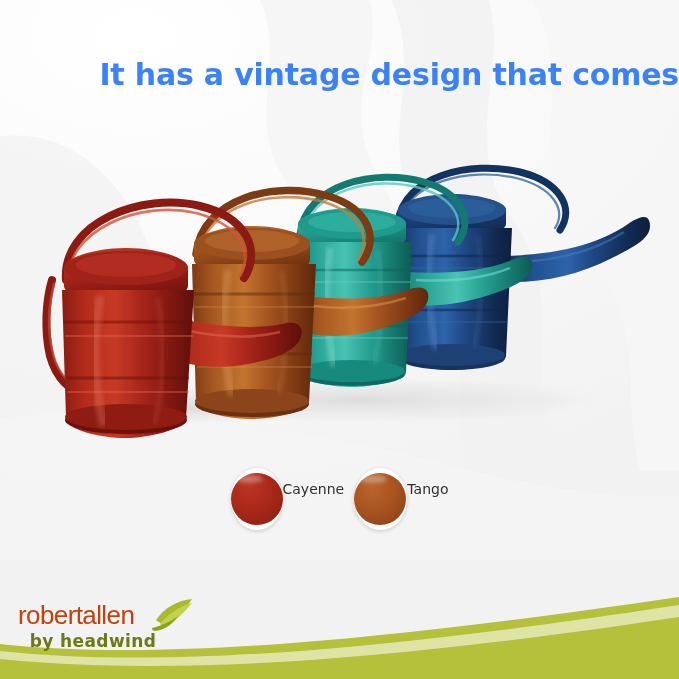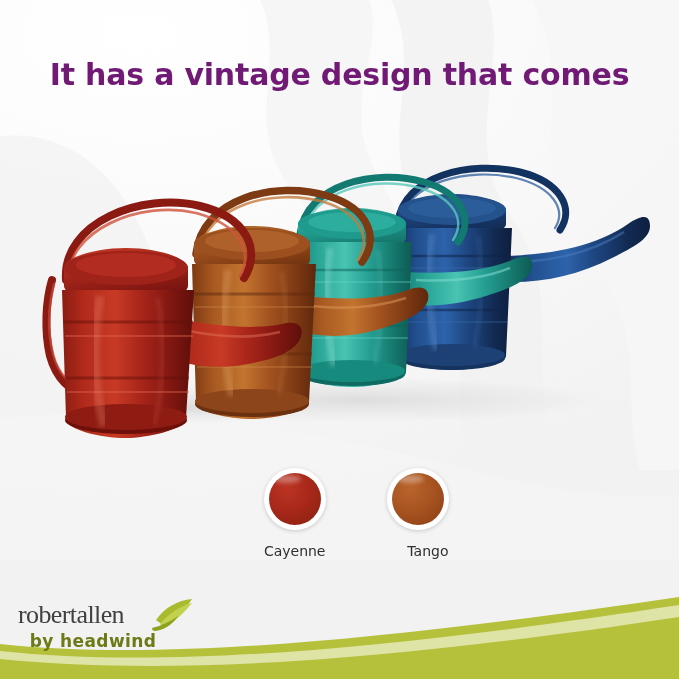--- a/index.html
+++ b/index.html
@@ -13,39 +13,39 @@
   
   .bg-base{position:absolute;inset:0;
     background:
       radial-gradient(120% 70% at 20% 5%, #ffffff 0%, #fafafa 45%, #f2f2f2 100%);
   }
   .bg-waves{position:absolute;inset:0;}
 
   
   .headline{
     position:absolute;left:0;right:0;top:56px;
-    text-align:center;
+    text-align:right;
     font-size:30px;line-height:1.26;
     font-weight:700;
     letter-spacing:-0.2px;
-    color:#701a75;
+    color:#3b82f6;
     font-family:"DejaVu Sans", sans-serif;
   }
   .headline .l2{display:block;}
 
   
   .photo{position:absolute;left:0;top:150px;width:679px;height:300px;}
 
   
   .swatches{
     position:absolute;left:0;right:0;top:468px;
     display:flex;justify-content:center;align-items:flex-start;
     gap:28px;
   }
-  .swatch{width:95px;display:flex;flex-direction:column;align-items:flex-end;}
+  .swatch{width:95px;display:flex;flex-direction:row;align-items:flex-start;}
   .swatch-disc{
     width:62px;height:62px;border-radius:50%;
     background:#fff;
     box-shadow:0 1px 4px rgba(0,0,0,.18);
     display:flex;align-items:center;justify-content:center;
     position:relative;
   }
   .swatch-disc .inner{
     width:52px;height:52px;border-radius:50%;
     position:relative;overflow:hidden;
@@ -60,22 +60,22 @@
     margin-top:13px;
     font-size:14px;color:#2f2f2f;
     font-family:"DejaVu Sans", sans-serif;
     white-space:nowrap;
   }
 
   
   .footer{position:absolute;left:0;bottom:0;width:679px;height:90px;}
   .logo{position:absolute;left:18px;top:602px;width:190px;height:48px;}
   .logo-word{
-    font-size:26px;color:#404040;letter-spacing:-0.6px;
-    font-family:Liberation Serif, serif;font-weight:400;
+    font-size:26px;color:#c2410c;letter-spacing:-0.6px;
+    font-family:Liberation Sans, sans-serif;font-weight:400;
     line-height:1;
   }
   .logo-sub{
     margin-top:3px;text-align:center;width:150px;
     font-size:17px;font-weight:700;color:#6e7a16;letter-spacing:.4px;
     font-family:"DejaVu Sans", sans-serif;
   }
   .logo-leaf{position:absolute;left:132px;top:-4px;width:46px;height:34px;}
 </style>
 </head>

